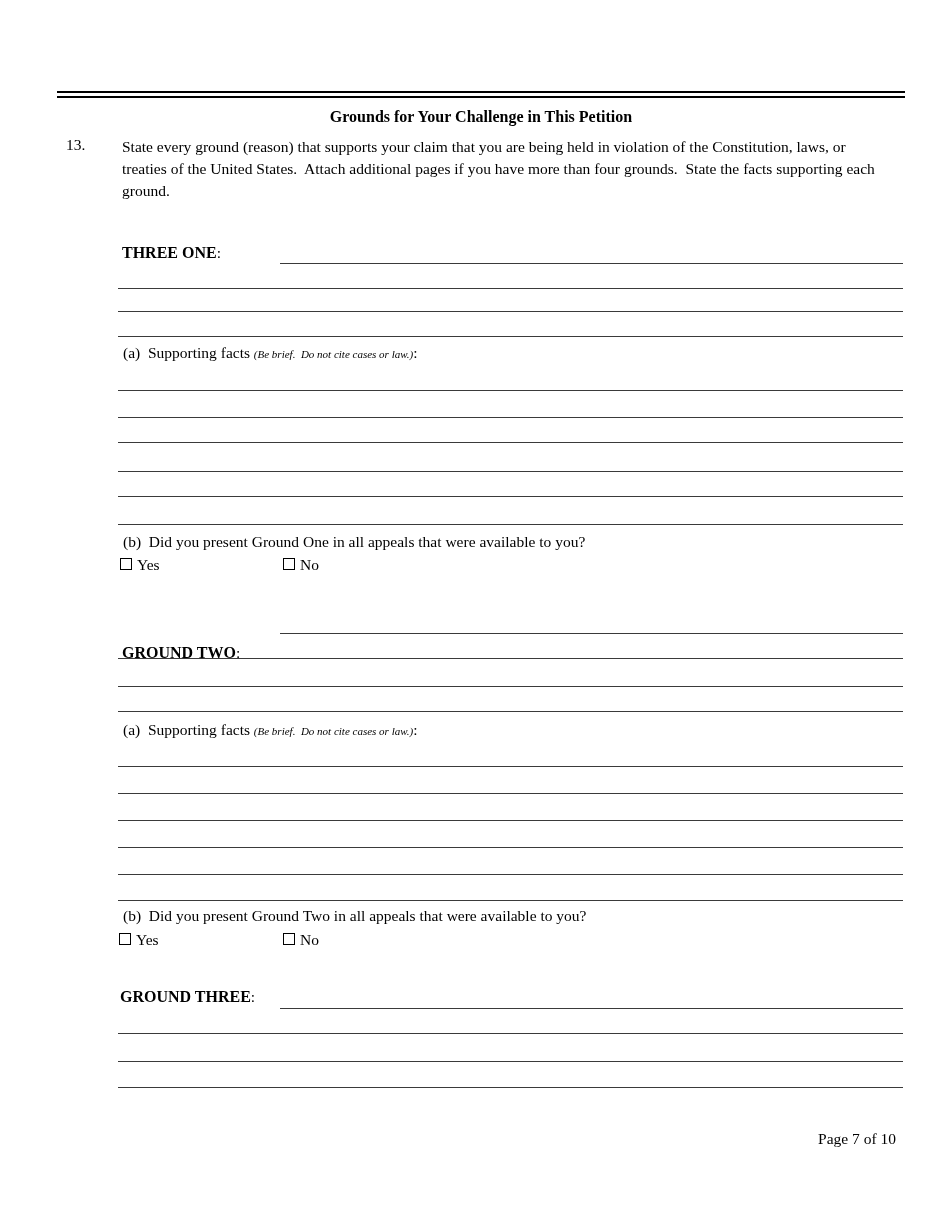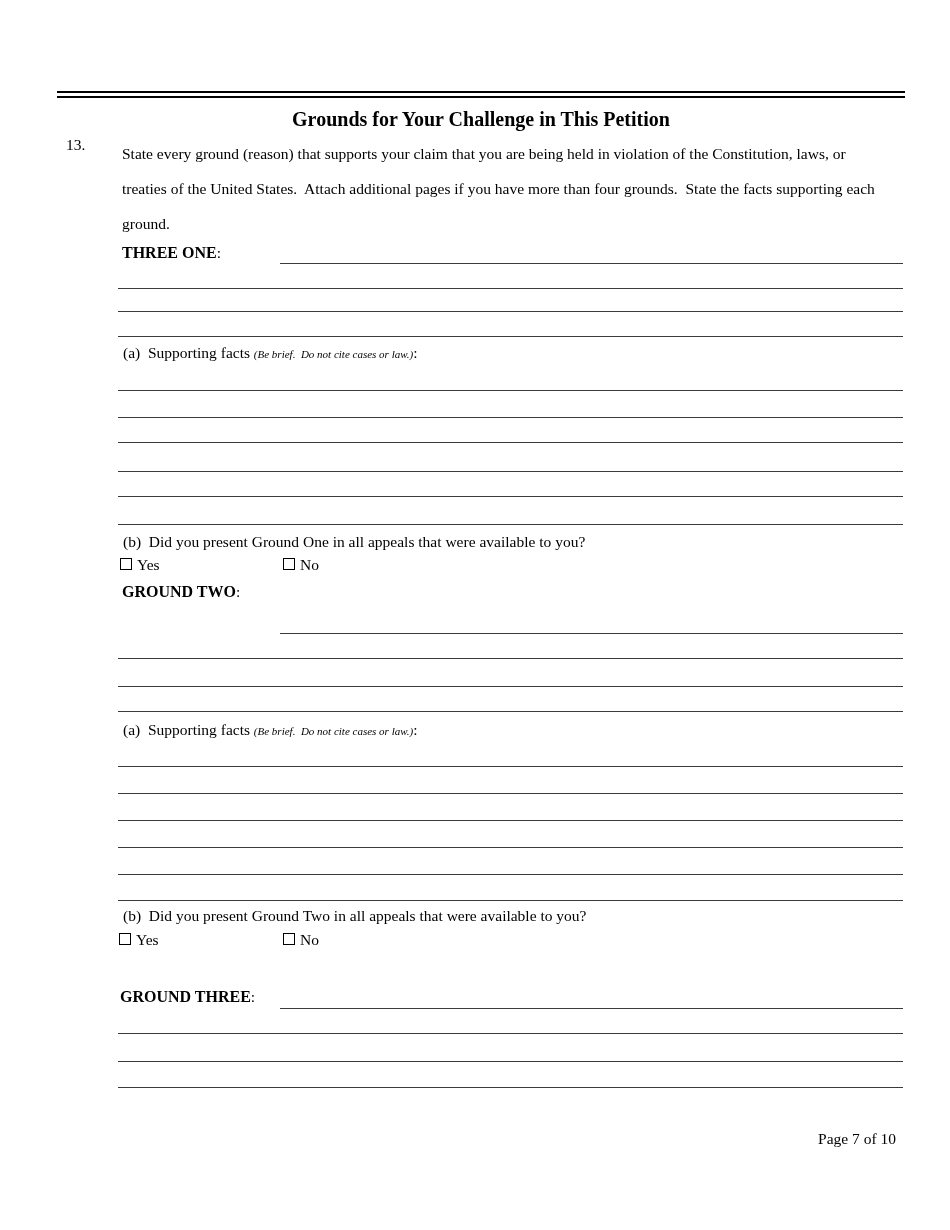--- a/index.html
+++ b/index.html
@@ -26,28 +26,28 @@
     left: 57px; top: 91px;
     width: 848px; height: 3px;
     border-top: 2px solid #000;
     border-bottom: 2px solid #000;
   }
   .page-title {
     left: 57px; top: 108px;
     width: 848px;
     text-align: center;
     font-weight: bold;
-    font-size: 20px;
+    font-size: 16px;
   }
   .body-fs { font-size: 15.5px; }
   .item-number { left: 66px; top: 136px; }
   .item-text {
     left: 122px; top: 136px;
     width: 755px;
-    line-height: 35px;
+    line-height: 22px;
   }
   .ground-label { font-weight: bold; font-size: 16px; }
   .ground-colon { font-weight: normal; font-size: 15.5px; }
   .write-line {
     position: absolute;
     height: 0;
     border-bottom: 1.5px solid #3a3a3a;
   }
   .fill-line {
     position: absolute;
@@ -100,21 +100,21 @@
   <div class="write-line full-w" style="top:471px;"></div>
   <div class="write-line full-w" style="top:496px;"></div>
   <div class="write-line full-w" style="top:524px;"></div>
 
   <div class="abs body-fs t" style="left:123px; top:533px;">(b)  Did you present Ground One in all appeals that were available to you?</div>
   <div class="checkbox" style="left:120px; top:558px;"></div>
   <div class="abs cb-label" style="left:137px; top:556px;">Yes</div>
   <div class="checkbox" style="left:283px; top:558px;"></div>
   <div class="abs cb-label" style="left:300px; top:556px;">No</div>
 
-  <div class="abs" style="left:122px; top:583px;">
+  <div class="abs" style="left:122px; top:644px;">
     <span class="ground-label">GROUND TWO</span><span class="ground-colon">:</span>
   </div>
   <div class="fill-line after-label" style="top:616px; height:17px;"></div>
   <div class="write-line full-w" style="top:658px;"></div>
   <div class="write-line full-w" style="top:686px;"></div>
   <div class="write-line full-w" style="top:711px;"></div>
 
   <div class="abs body-fs facts-label" style="left:123px; top:721px;">
     <span class="t">(a)  Supporting facts </span><span class="note t">(Be brief.  Do not cite cases or law.)</span><span>:</span>
   </div>

